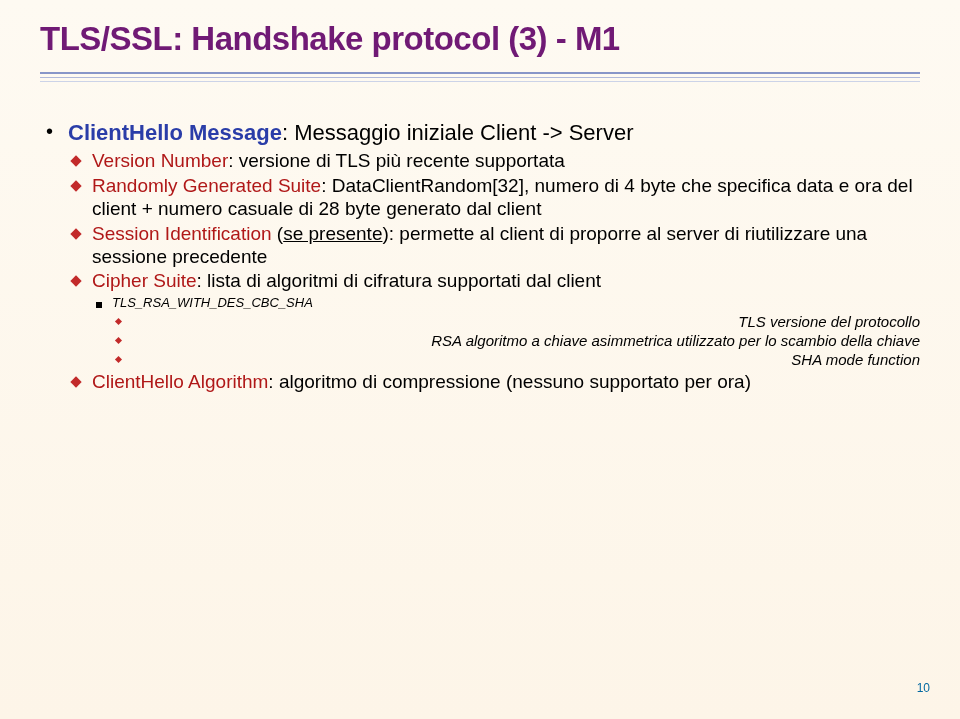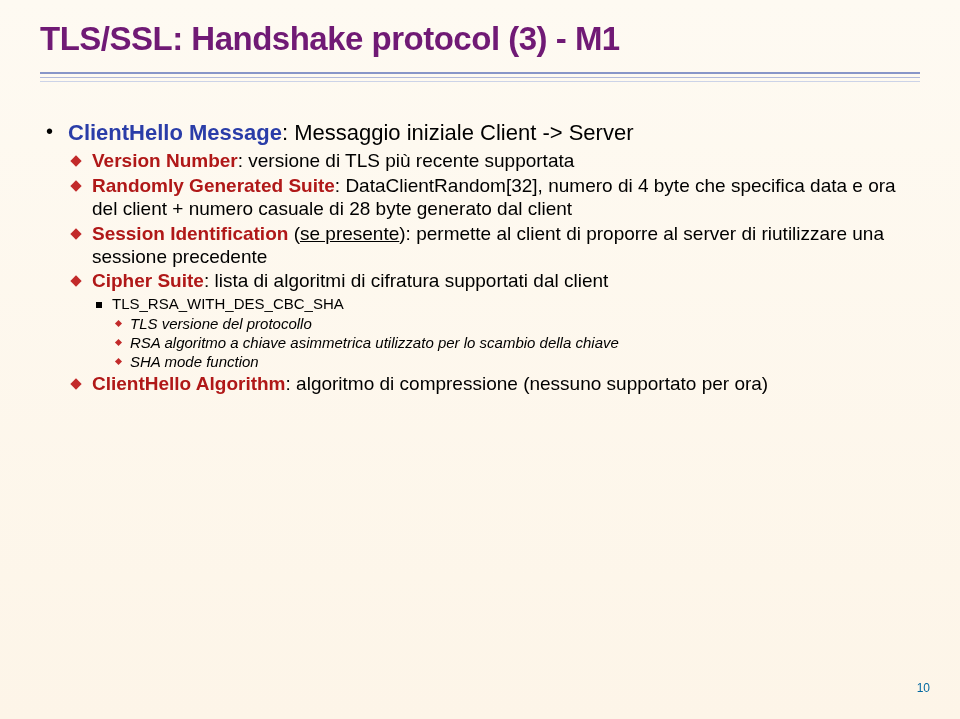--- a/index.html
+++ b/index.html
@@ -34,36 +34,36 @@
   .lvl0 > li > .line { font-size: 22px; line-height: 1.2; }
   .b-blue { color: #2a3da8; font-weight: bold; }
   .lvl1 { margin-top: 4px; }
   .lvl1 > li { padding-left: 24px; position: relative; margin-bottom: 2px; }
   .lvl1 > li::before {
     content: ""; position: absolute; left: 4px; top: 7px;
     width: 8px; height: 8px; background: #c22a2a;
     transform: rotate(45deg);
   }
   .lvl1 > li > .line { font-size: 19px; line-height: 1.2; }
-  .b-red { color: #b01818; font-weight: bold; }
+  .b-red { color: #b01818; font-weight: normal; }
   .lvl2 { margin-top: 2px; }
   .lvl2 > li { padding-left: 20px; position: relative; margin-bottom: 2px; }
   .lvl2 > li::before {
     content: ""; position: absolute; left: 4px; top: 7px;
     width: 6px; height: 6px; background: #000;
   }
-  .lvl2 > li > .line { font-size: 15px; line-height: 1.2; }
+  .lvl2 > li > .line { font-size: 13px; line-height: 1.2; font-style: italic; }
   .lvl3 { margin-top: 2px; }
   .lvl3 > li { padding-left: 18px; position: relative; margin-bottom: 1px; }
   .lvl3 > li::before {
     content: ""; position: absolute; left: 4px; top: 6px;
     width: 5px; height: 5px; background: #c22a2a;
     transform: rotate(45deg);
   }
-  .lvl3 > li > .line { font-size: 15px; line-height: 1.2; font-style: italic; }
+  .lvl3 > li > .line { font-size: 15px; line-height: 1.2; font-style: italic; text-align: right; }
   .page-num {
     position: absolute; bottom: 24px; right: 30px;
     font-size: 12px; color: #0369a1;
   }
   .u { text-decoration: underline; }
 </style>
 </head>
 <body>
 
 <div class="title">TLS/SSL: Handshake protocol (3) - M1</div>

